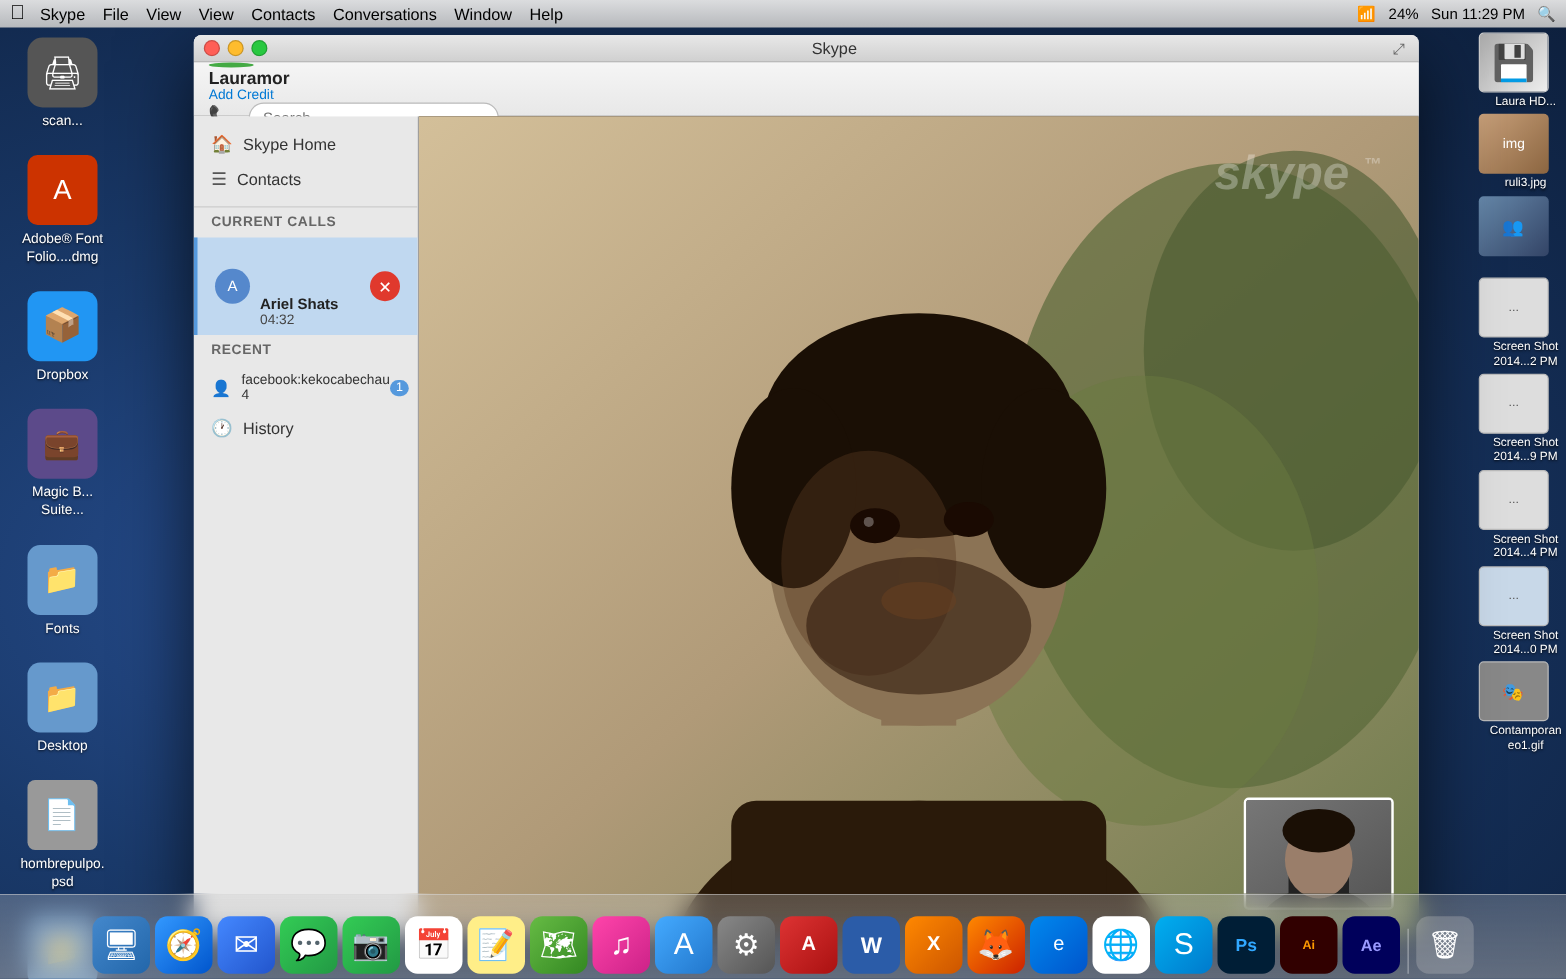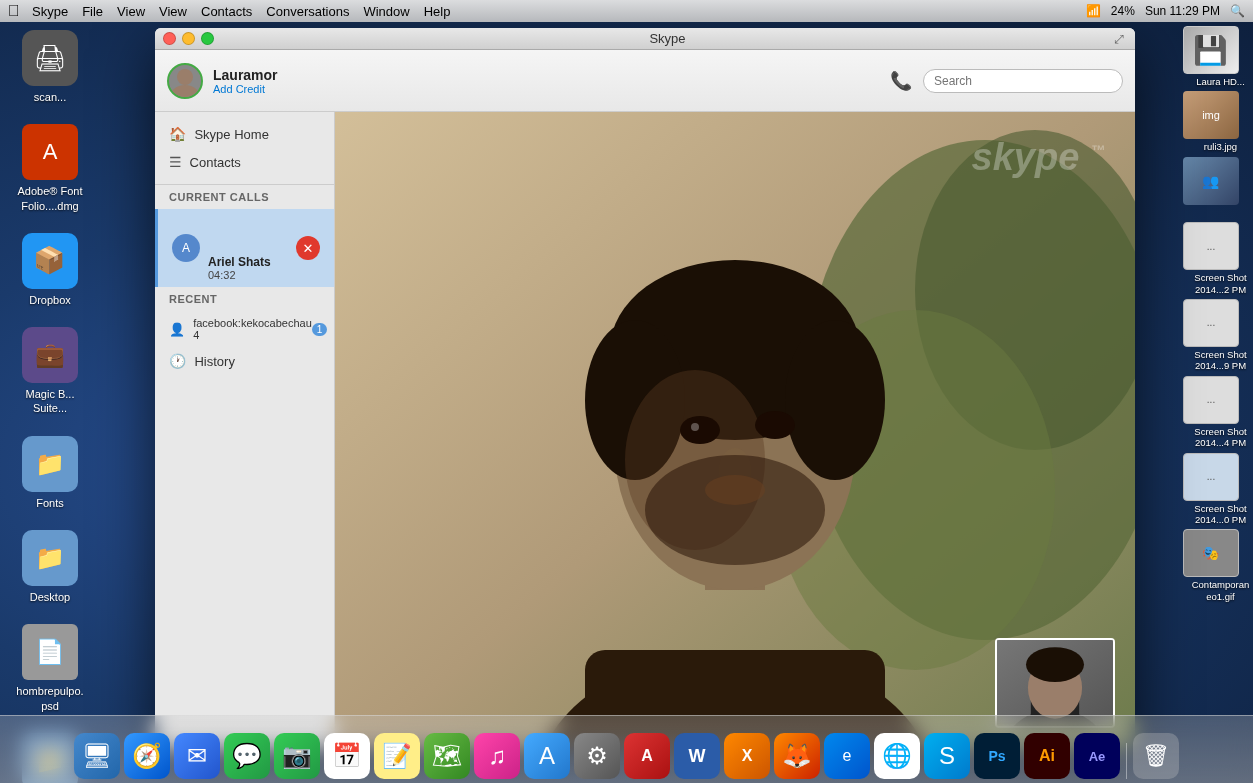--- a/index.html
+++ b/index.html
@@ -137,27 +137,28 @@
       height: 16px;
       color: #666;
       font-size: 12px;
       display: flex;
       align-items: center;
       justify-content: center;
     }
 
     
     .skype-header {
-      height: 62px;
+      height: 43px;
       background: linear-gradient(to bottom, #f5f5f5, #e8e8e8);
       border-bottom: 1px solid #ccc;
       display: flex;
-      align-items: center;
+      align-items: flex-start;
       padding: 0 12px;
       flex-shrink: 0;
+      flex-direction: column;
     }
     .skype-user-avatar {
       width: 36px;
       height: 36px;
       border-radius: 50%;
       background: #888;
       margin-right: 10px;
       display: flex;
       align-items: center;
       justify-content: center;
@@ -701,19 +702,19 @@
     <div class="dock-item" style="background:linear-gradient(135deg,#44aaff,#2277cc); color:#fff;">A</div>
     <div class="dock-item" style="background:linear-gradient(135deg,#888,#555); color:#fff;">⚙</div>
     <div class="dock-item" style="background:linear-gradient(135deg,#dd3333,#aa1111); color:#fff; font-size:16px; font-weight:bold;">A</div>
     <div class="dock-item" style="background:#2b5ca8; color:#fff; font-size:18px; font-weight:bold;">W</div>
     <div class="dock-item" style="background:linear-gradient(135deg,#ff8800,#cc5500); color:#fff; font-size:16px; font-weight:bold;">X</div>
     <div class="dock-item" style="background:linear-gradient(135deg,#ff8800,#cc2200); color:#fff;">🦊</div>
     <div class="dock-item" style="background:linear-gradient(135deg,#0088ee,#0055cc); color:#fff; font-size:16px;">e</div>
     <div class="dock-item" style="background:#fff; color:#333;">🌐</div>
     <div class="dock-item" style="background:linear-gradient(135deg,#00aff0,#007acc); color:#fff;">S</div>
     <div class="dock-item" style="background:#001e36; color:#31a8ff; font-weight:bold; font-size:14px;">Ps</div>
-    <div class="dock-item" style="background:#310000; color:#ff9a00; font-weight:bold; font-size:16px;">Ai</div>
+    <div class="dock-item" style="background:#310000; color:#ff9a00; font-weight:bold; font-size:10px;">Ai</div>
     <div class="dock-item" style="background:#00005b; color:#9999ff; font-weight:bold; font-size:13px;">Ae</div>
     <div class="dock-separator"></div>
     <div class="dock-item" style="background:rgba(200,200,200,0.3); color:#fff; font-size:22px;">🗑</div>
   </div>
 
 </div>
 
 </body></html>

